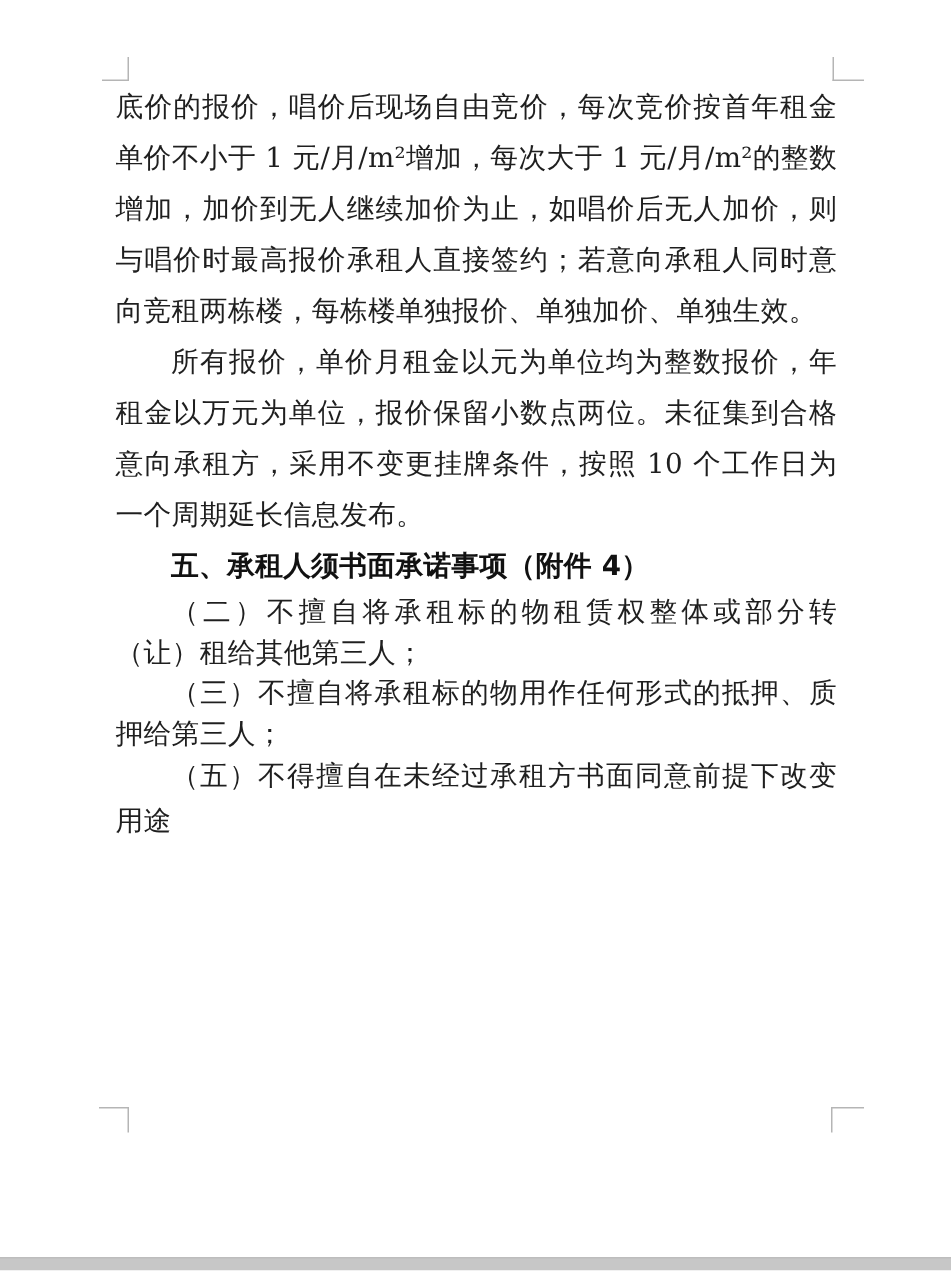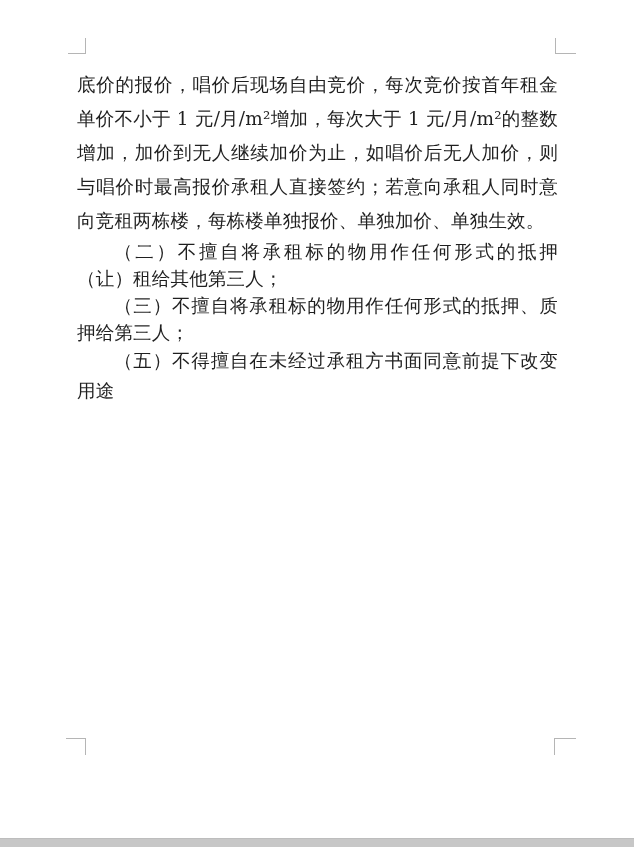--- a/index.html
+++ b/index.html
@@ -24,21 +24,21 @@
   .mark-tr { left: 555px; top: 38px;  width: 20px; height: 15px;
              border-left: 1px solid #b5b5b5;  border-bottom: 1px solid #b5b5b5; }
   .mark-bl { left: 66px;  top: 738px; width: 19px; height: 16px;
              border-right: 1px solid #b5b5b5; border-top: 1px solid #b5b5b5; }
   .mark-br { left: 554px; top: 738px; width: 21px; height: 16px;
              border-left: 1px solid #b5b5b5;  border-top: 1px solid #b5b5b5; }
 
   .content {
     position: absolute;
     left: 77px;
-    top: 68px;
+    top: 55px;
     width: 481px;
     font-family: "DejaVu Serif", "Liberation Serif", serif;
     font-size: 18.5px;
     color: #1f1f1f;
     text-align: justify;
     letter-spacing: 0.2px;
   }
   .content p { margin: 0; }
   .p-std   { line-height: 34px; }
   .p-tight { line-height: 27px; }
@@ -68,20 +68,22 @@
 
 <div class="page">
 
   <div class="corner-mark mark-tl"></div>
   <div class="corner-mark mark-tr"></div>
   <div class="corner-mark mark-bl"></div>
   <div class="corner-mark mark-br"></div>
 
   <div class="content">
     <p class="p-std">底价的报价，唱价后现场自由竞价，每次竞价按首年租金单价不小于 1 元/月/m²增加，每次大于 1 元/月/m²的整数增加，加价到无人继续加价为止，如唱价后无人加价，则与唱价时最高报价承租人直接签约；若意向承租人同时意向竞租两栋楼，每栋楼单独报价、单独加价、单独生效。</p>
-    <p class="p-tight indent">（二）不擅自将承租标的物用作任何形式的抵押（让）租给其他第三人；</p>
+    <p class="p-std indent">所有报价，单价月租金以元为单位均为整数报价，年租金以万元为单位，报价保留小数点两位。未征集到合格意向承租方，采用不变更挂牌条件，按照 10 个工作日为一个周期延长信息发布。</p>
+    <p class="heading indent">五、承租人须书面承诺事项（附件 4）</p>
+    <p class="p-tight indent">（二）不擅自将承租标的物租赁权整体或部分转（让）租给其他第三人；</p>
     <p class="p-tight indent">（三）不擅自将承租标的物用作任何形式的抵押、质押给第三人；</p>
     <p class="p-mid indent">（五）不得擅自在未经过承租方书面同意前提下改变用途</p>
   </div>
 
   <div class="bottom-strip"></div>
 
 </div>
 
 </body></html>

